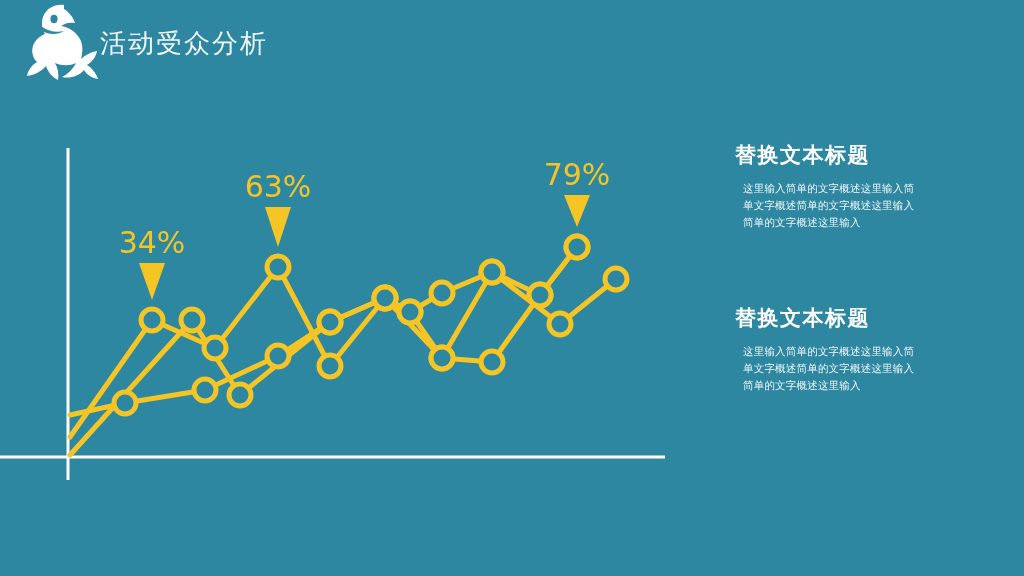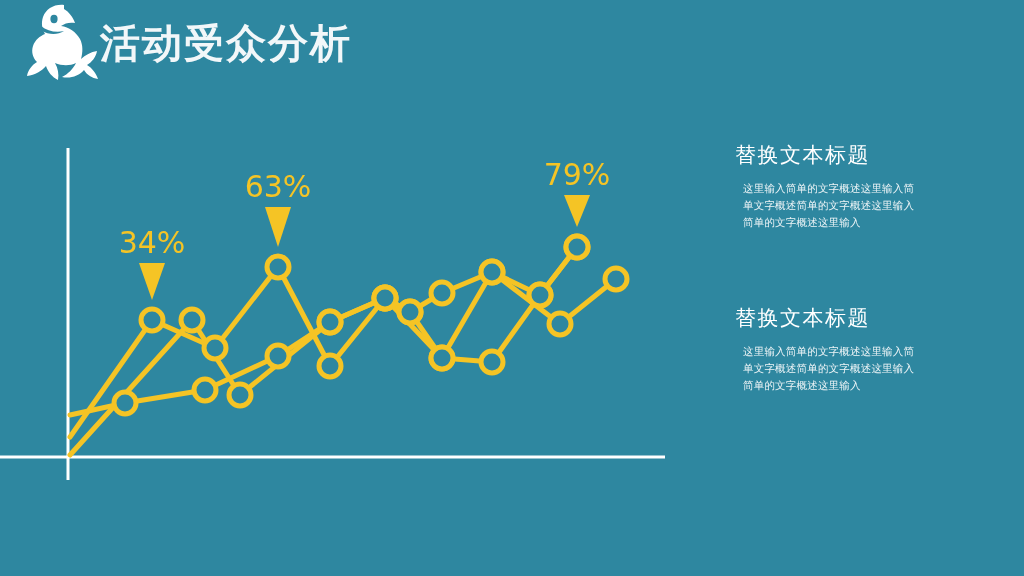--- a/index.html
+++ b/index.html
@@ -27,25 +27,25 @@
     position: absolute;
     left: 18px;
     top: 2px;
     width: 86px;
     height: 82px;
   }
   .page-title {
     position: absolute;
     left: 100px;
     top: 20px;
-    font-size: 40px;
+    font-size: 26px;
     line-height: 46px;
     color: #f2f7f9;
     letter-spacing: 2px;
-    font-weight: 700;
+    font-weight: 400;
     white-space: nowrap;
   }
 
   
   .chart-area {
     position: absolute;
     left: 0;
     top: 0;
     width: 700px;
     height: 576px;
@@ -62,21 +62,21 @@
     width: 290px;
   }
   .text-block-1 { left: 735px; top: 140px; }
   .text-block-2 { left: 735px; top: 303px; }
 
   .block-heading {
     font-size: 21px;
     line-height: 30px;
     color: #ffffff;
     letter-spacing: 1.5px;
-    font-weight: 400;
+    font-weight: 700;
     margin: 0 0 10px 0;
     white-space: nowrap;
   }
   .block-body {
     font-size: 10.5px;
     line-height: 17px;
     color: #eef5f7;
     width: 172px;
     margin: 8px;
     letter-spacing: 0.2px;

